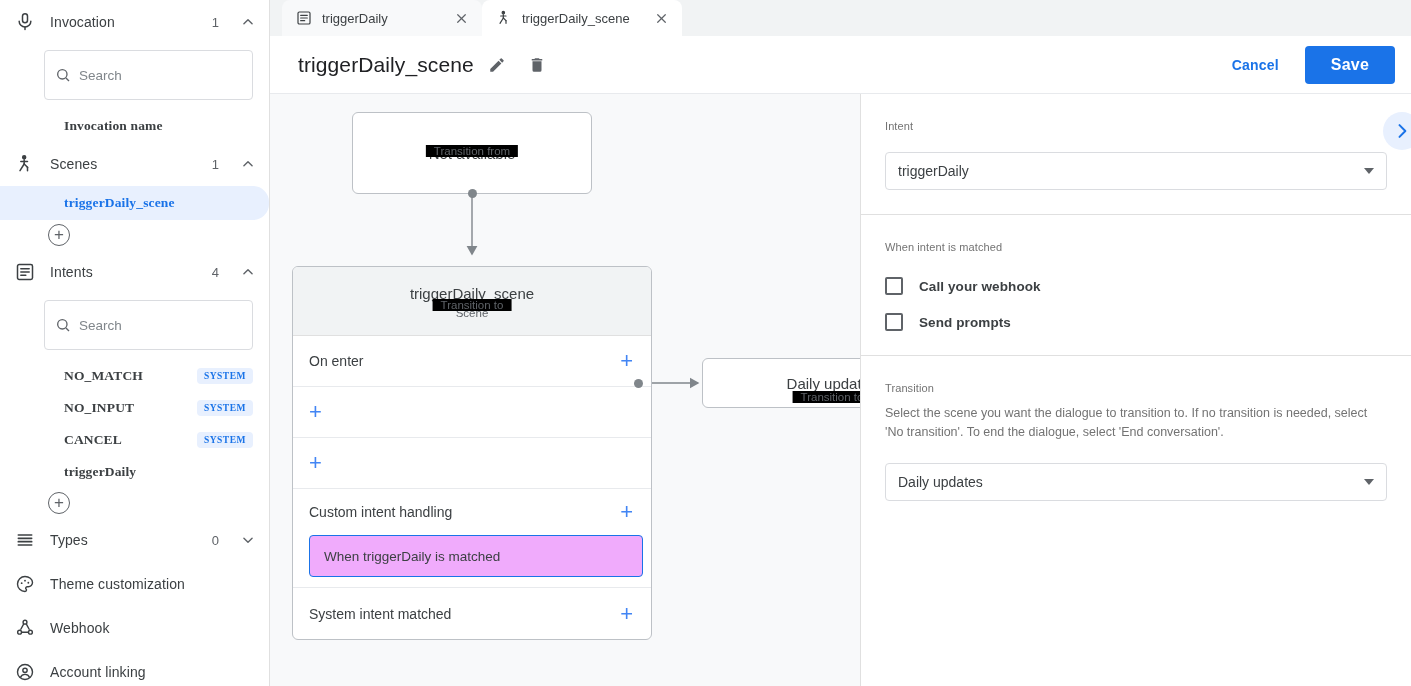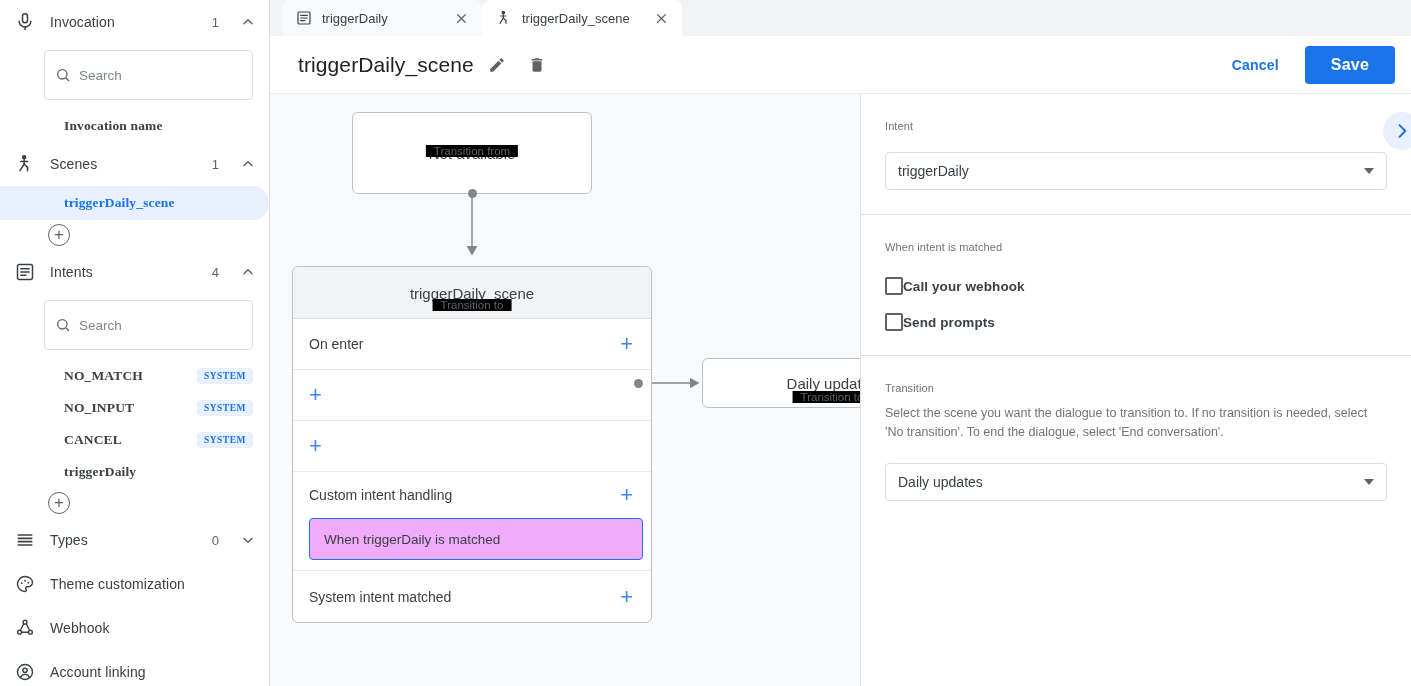--- a/index.html
+++ b/index.html
@@ -190,21 +190,21 @@
   .select {
     margin-top: 20px; height: 38px; border: 1px solid #dadce0; border-radius: 4px;
     display: flex; align-items: center; padding: 0 12px;
     font-size: 14px; color: #3c4043; cursor: pointer; background: #fff;
   }
   .select .sv { flex: 1 1 auto; }
   .caret {
     width: 0; height: 0; border-left: 5px solid transparent;
     border-right: 5px solid transparent; border-top: 6px solid #5f6368;
   }
-  .ckrow { display: flex; align-items: center; margin-top: 18px; cursor: pointer; }
+  .ckrow { display: flex; align-items: center; gap: 16px; margin-top: 18px; cursor: pointer; }
   .ckbox { width: 18px; height: 18px; border: 2px solid #5f6368; border-radius: 2px; flex: 0 0 18px; }
   .cklbl { font-size: 13.5px; font-weight: bold; color: #3c4043; letter-spacing: .1px; }
 
   .collapse-btn {
     position: absolute; right: -10px; top: 18px;
     width: 38px; height: 38px; border-radius: 50%;
     background: #e8f0fe; color: #1a73e8;
     display: flex; align-items: center; justify-content: center;
     cursor: pointer; z-index: 5;
   }
@@ -449,20 +449,21 @@
         <div class="fieldset" id="node-from">
           <span class="legend">Transition from</span>
           <span class="body">Not available</span>
         </div>
         <div class="dot" style="left:198px;top:95px"></div>
 
         <div class="fieldset" id="node-scene">
           <span class="legend">Transition to</span>
           <div class="scene-head">
             <div class="nm">triggerDaily_scene</div>
+            <div class="sub">Scene</div>
           </div>
 
           <div class="scene-row">
             <span class="r-lbl">On enter</span>
             <span class="plus">+</span>
           </div>
           <div class="scene-row">
             <span class="plus">+</span>
           </div>
           <div class="scene-row">

